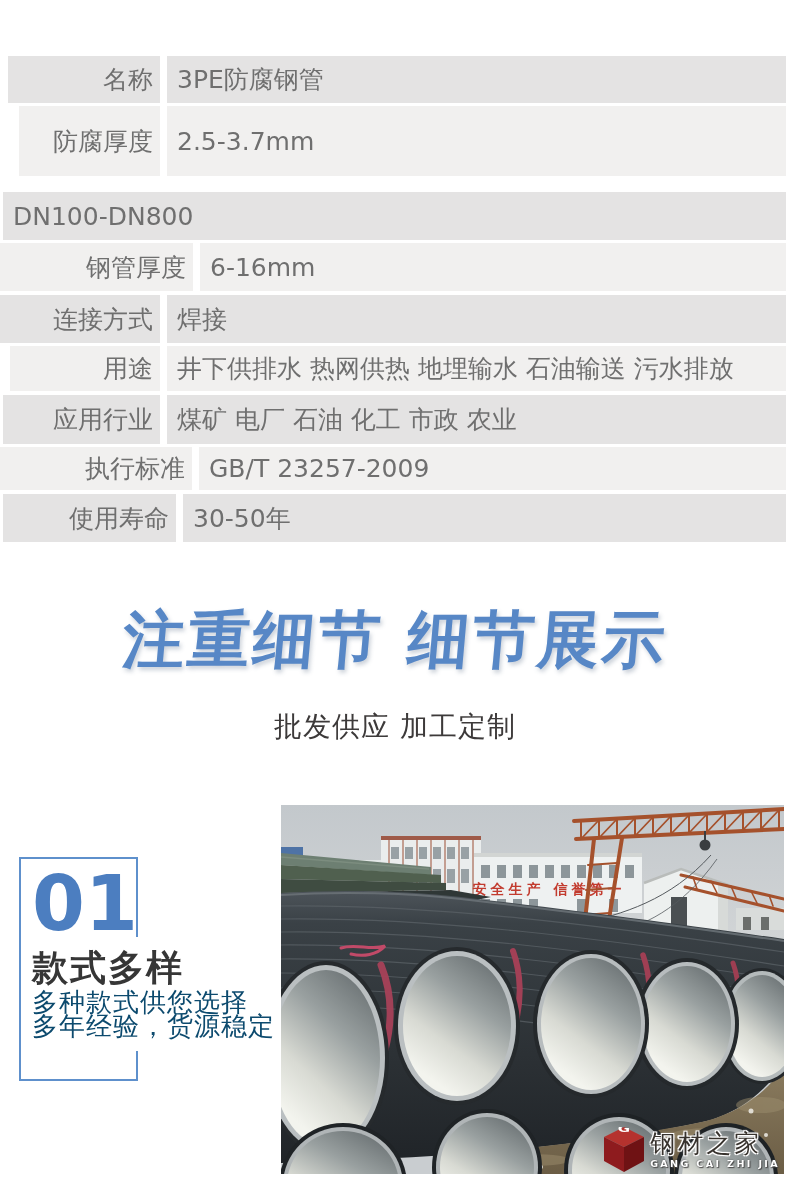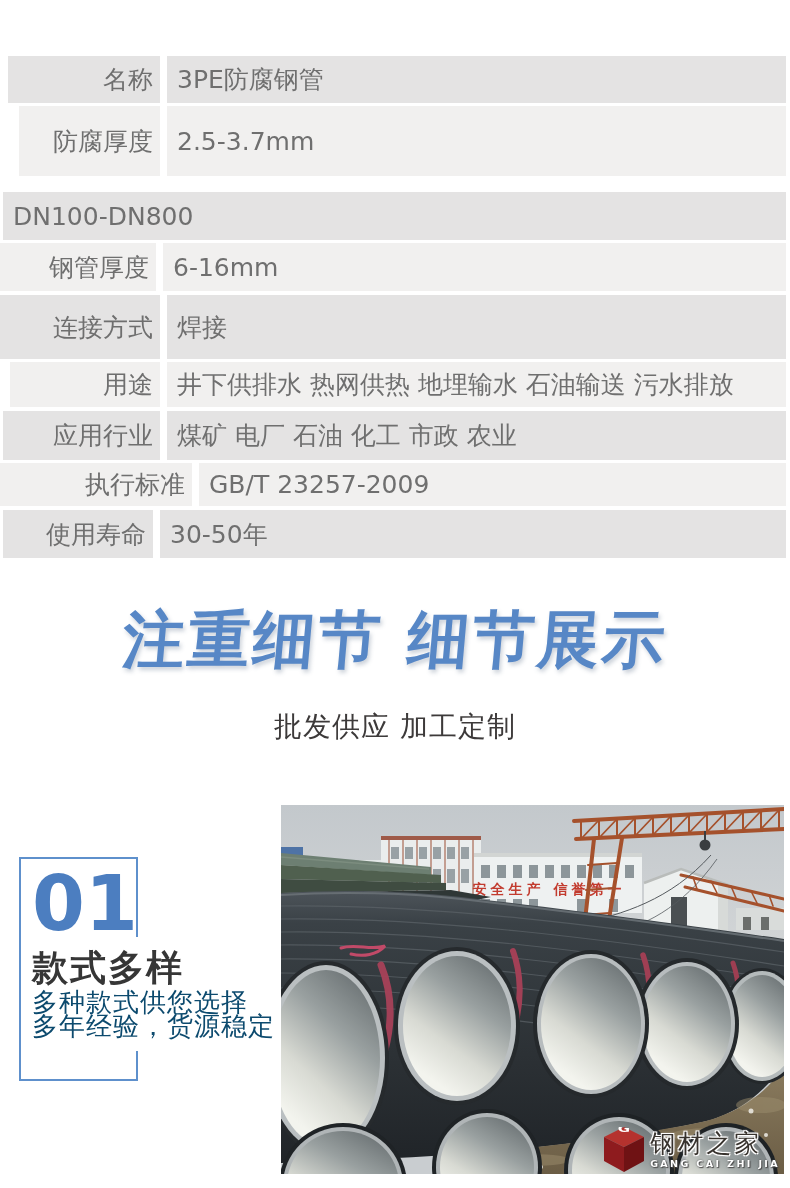--- a/index.html
+++ b/index.html
@@ -10,26 +10,26 @@
   .spec-table{position:absolute;top:56px;left:0;width:786px;}
   .srow{display:flex;margin-bottom:3px;}
   .cell{display:flex;align-items:center;box-sizing:border-box;font-size:25px;color:#6f6f6f;}
   .cell.label{justify-content:flex-end;padding-right:7px;margin-right:7px;}
   .cell.value{flex:1;padding-left:10px;white-space:nowrap;}
   .gray  .cell{background:#e4e3e3;}
   .light .cell{background:#f1f0ef;}
   .r1{margin-left:8px;height:47px;}  .r1 .label{width:152px;}
   .r2{margin-left:19px;height:70px;margin-bottom:16px;} .r2 .label{width:141px;}
   .r3{margin-left:3px;height:48px;}  .r3 .label{width:157px;}
-  .r4{height:48px;margin-bottom:4px;} .r4 .label{width:156px;}
-  .r5{height:64px;}                   .r5 .label{width:160px;}
+  .r4{height:48px;margin-bottom:4px;} .r4 .label{width:193px;}
+  .r5{height:48px;}                   .r5 .label{width:160px;}
   .r6{margin-left:10px;height:45px;margin-bottom:4px;} .r6 .label{width:150px;}
   .r7{margin-left:3px;height:49px;border-radius:13px;}  .r7 .label{width:157px;}
   .r8{height:43px;margin-bottom:4px;} .r8 .label{width:192px;}
-  .r9{margin-left:3px;height:48px;}  .r9 .label{width:150px;}
+  .r9{margin-left:3px;height:48px;}  .r9 .label{width:173px;}
 
   
   .headline{position:absolute;top:598px;left:0;width:790px;text-align:center;}
   .headline-text{display:inline-block;font-size:62px;font-weight:bold;color:#5787c6;
       letter-spacing:3px;transform:skewX(-5deg);
       text-shadow:2px 3px 4px rgba(70,90,120,0.28);white-space:nowrap;}
   .subtitle{position:absolute;top:708px;left:0;width:790px;text-align:center;
       font-size:28px;color:#3d3a3a;letter-spacing:1px;}
 
   

